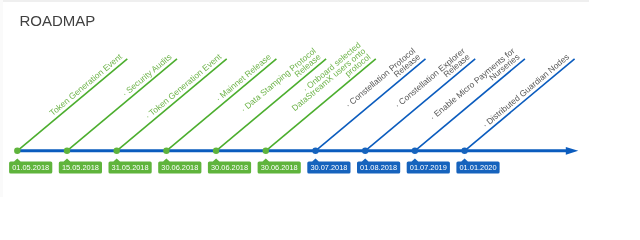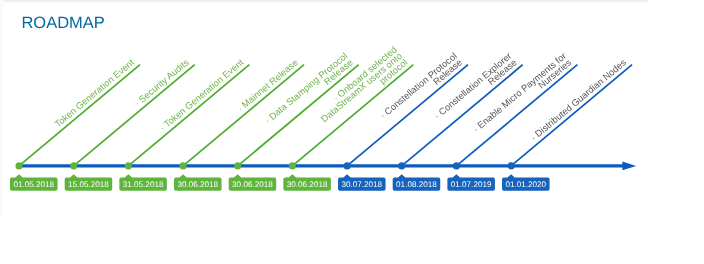--- a/index.html
+++ b/index.html
@@ -1,20 +1,20 @@
 <!DOCTYPE html>
 <html><head>
 <meta charset="utf-8">
 <style>
   html,body{margin:0;padding:0;}
   body{width:640px;height:239px;background:#ffffff;font-family:"Liberation Sans",sans-serif;overflow:hidden;}
   #root{position:relative;width:640px;height:239px;background:#fff;}
   .topedge{position:absolute;left:0;top:0;width:589px;height:2px;background:#efefef;}
   .leftedge{position:absolute;left:0;top:0;width:3px;height:197px;background:#fafafa;}
-  #title{position:absolute;left:19.5px;top:12.2px;font-size:15px;color:#0369a1;letter-spacing:0px;font-weight:400;}
+  #title{position:absolute;left:19.5px;top:12.2px;font-size:15px;color:#404040;letter-spacing:0px;font-weight:400;}
   svg.board{position:absolute;left:0;top:0;}
 </style>
 </head>
 <body>
 
 <div id="root">
   <div class="topedge"></div>
   <div class="leftedge"></div>
   <div id="title">ROADMAP</div>
   <svg class="board" id="board" width="640" height="239">

